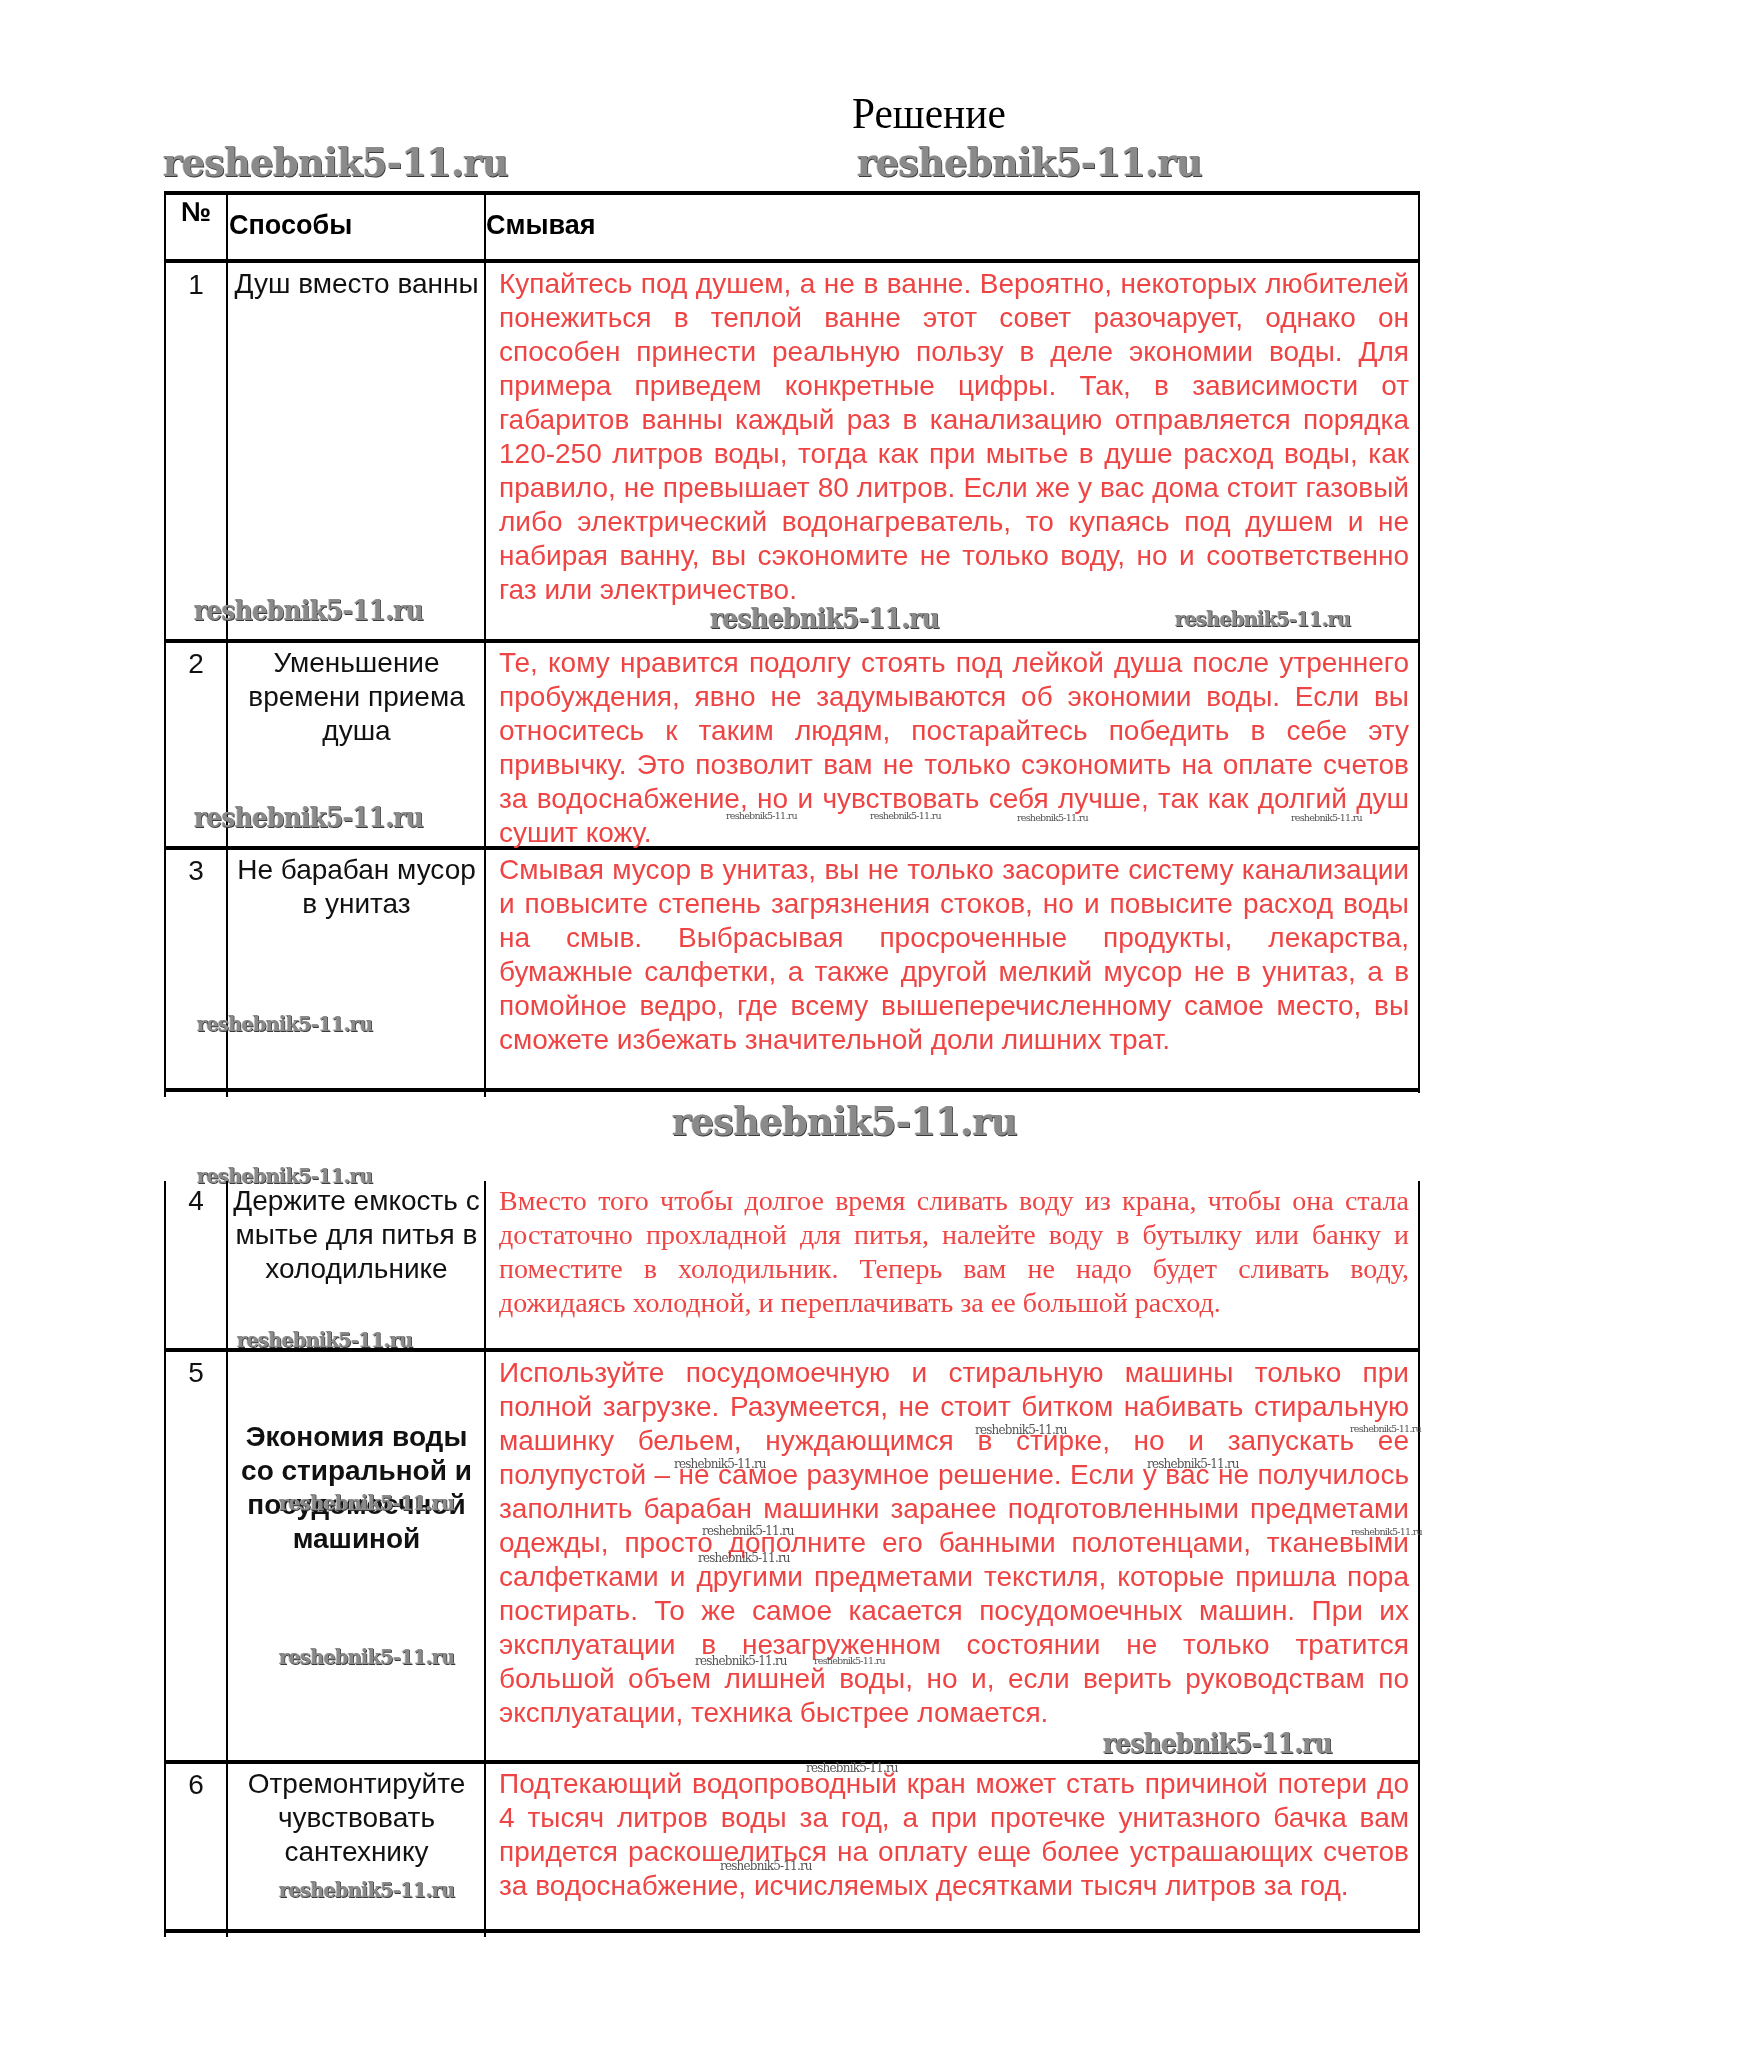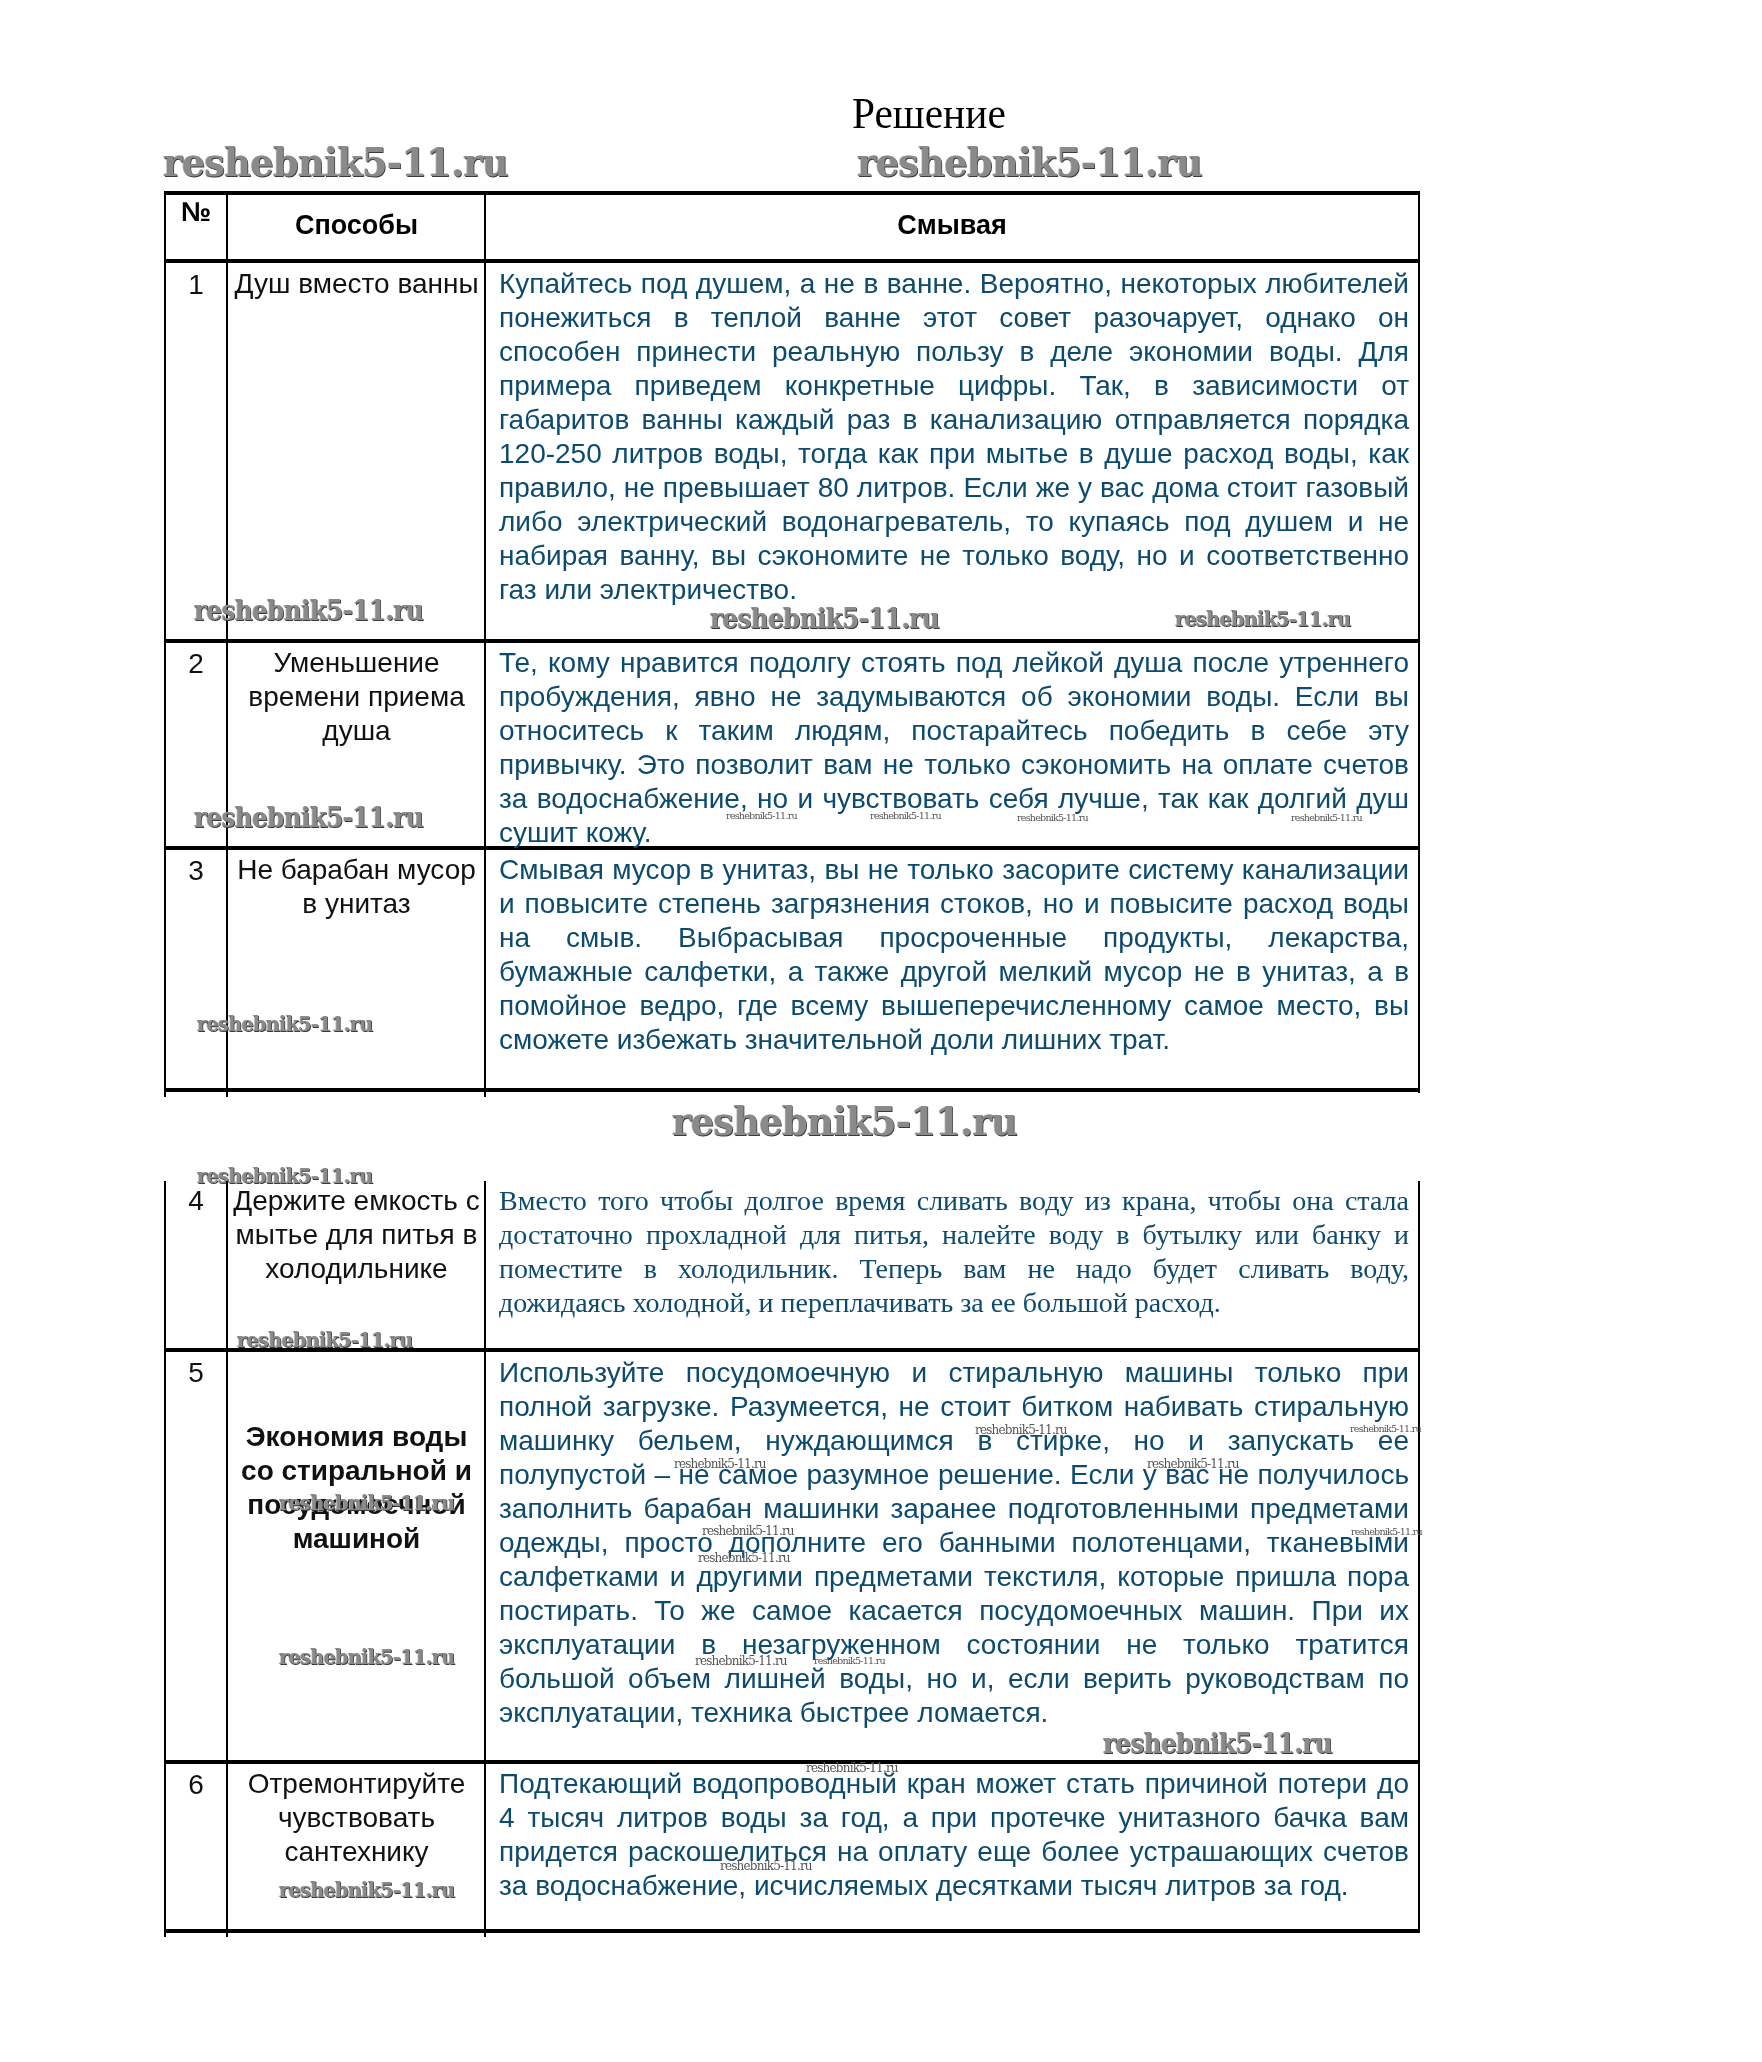--- a/index.html
+++ b/index.html
@@ -27,26 +27,26 @@
   .cell-num {
     position: absolute; width: 56px; text-align: center;
     font-family: "Liberation Sans", sans-serif; font-size: 28px; color: #111;
   }
   .cell-method {
     position: absolute; width: 253px; text-align: center;
     font-family: "Liberation Sans", sans-serif; font-size: 28px; line-height: 34px; color: #111;
   }
   .cell-effect {
     position: absolute; left: 499px; width: 910px;
-    font-family: "Liberation Sans", sans-serif; font-size: 28px; line-height: 34px; color: #0c4a6e;
+    font-family: "Liberation Sans", sans-serif; font-size: 28px; line-height: 34px; color: #ef4444;
     text-align: justify; text-align-last: left;
   }
   .hdr {
     position: absolute; font-family: "Liberation Sans", sans-serif; font-weight: bold;
-    font-size: 27px; color: #000; text-align: center;
+    font-size: 27px; color: #000; text-align: left;
   }
 </style>
 </head>
 <body>
 
 <div class="abs title">Решение</div>
 
 <div class="abs wm wm-xl" style="left:163px; top:138px;">reshebnik5-11.ru</div>
 <div class="abs wm wm-xl" style="left:857px; top:138px;">reshebnik5-11.ru</div>
 

